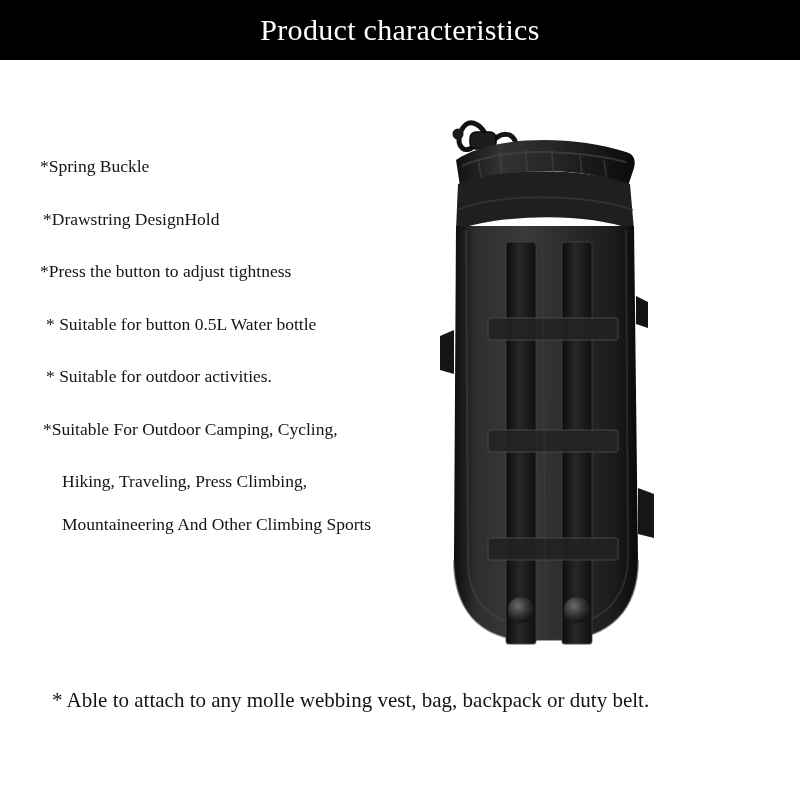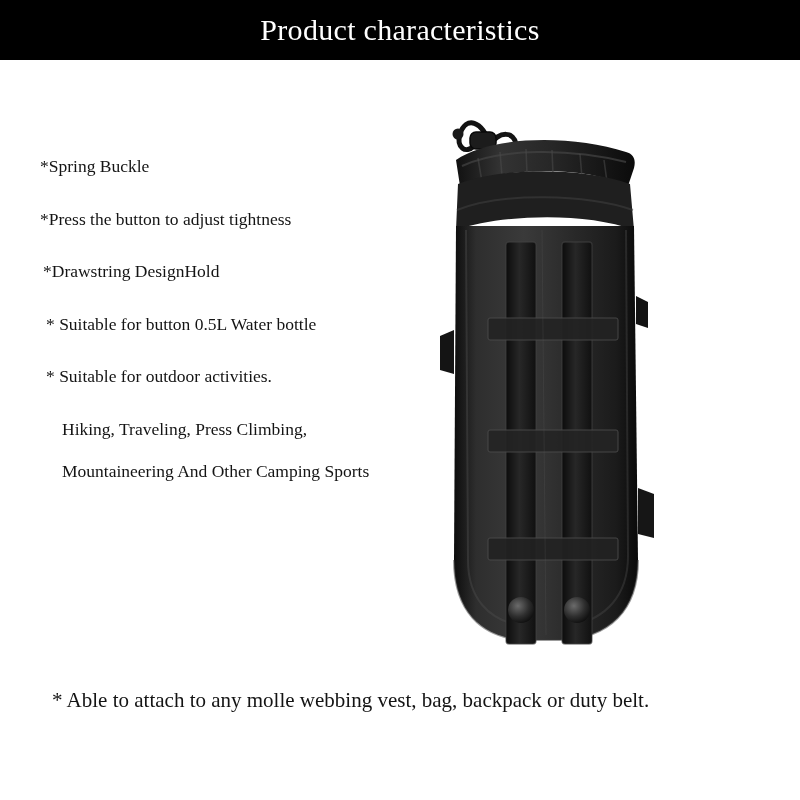--- a/index.html
+++ b/index.html
@@ -91,26 +91,27 @@
 <body>
 
 <div class="page">
 
   <div class="header-banner">
     <div class="header-title">Product characteristics</div>
   </div>
 
   <div class="features">
     <div class="feature-line">*Spring Buckle</div>
+    <div class="feature-line indent-1">*Drawstring DesignHold</div>
     <div class="feature-line">*Press the button to adjust tightness</div>
-    <div class="feature-line indent-1">*Drawstring DesignHold</div>
     <div class="feature-line indent-2">* Suitable for button 0.5L Water bottle</div>
     <div class="feature-line indent-2">* Suitable for outdoor activities.</div>
+    <div class="feature-line indent-1">*Suitable For Outdoor Camping, Cycling,</div>
     <div class="feature-line cont">Hiking, Traveling, Press Climbing,</div>
-    <div class="feature-line last-line">Mountaineering And Other Camping Sports</div>
+    <div class="feature-line last-line">Mountaineering And Other Climbing Sports</div>
   </div>
 
   <div class="footer-note">* Able to attach to any molle webbing vest, bag, backpack or duty belt.</div>
 
   <div class="photo">
     <svg width="340" height="580" viewBox="0 0 340 580" xmlns="http://www.w3.org/2000/svg">
       <defs>
         <linearGradient id="bodyGrad" x1="0" y1="0" x2="1" y2="0">
           <stop offset="0%" stop-color="#0d0d0d"></stop>
           <stop offset="12%" stop-color="#2e2e2e"></stop>

